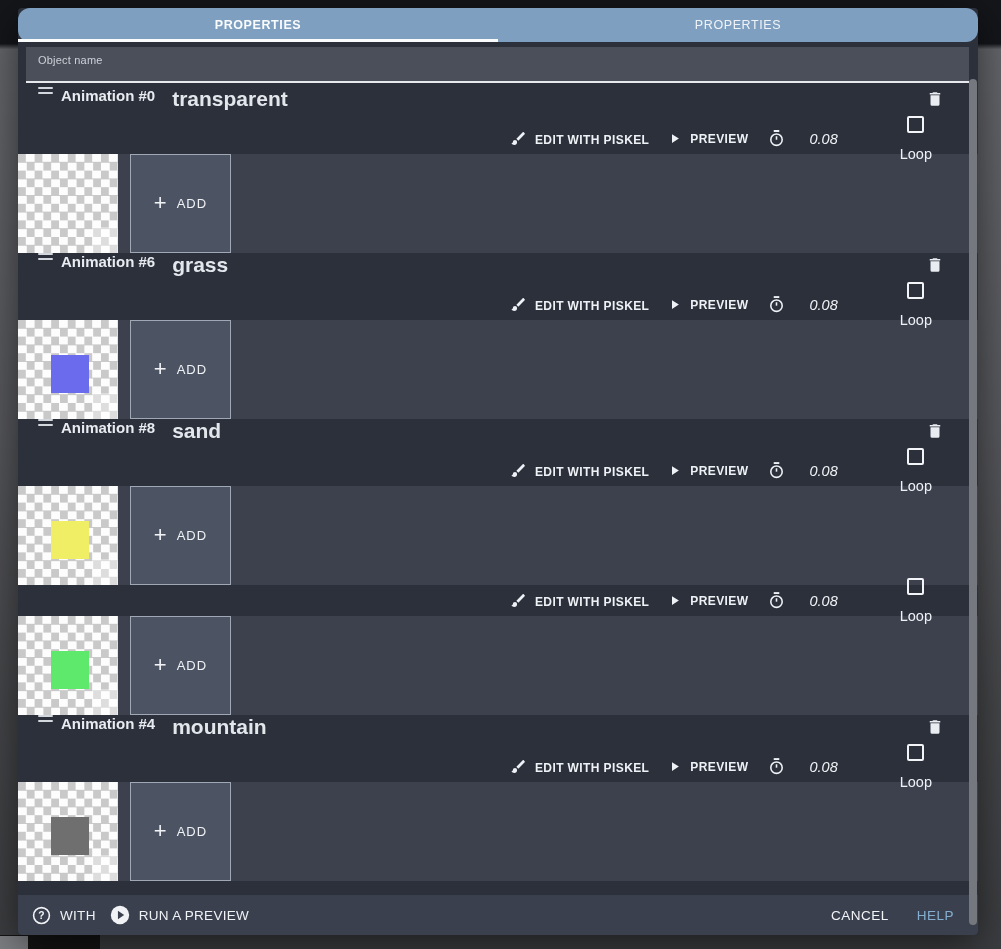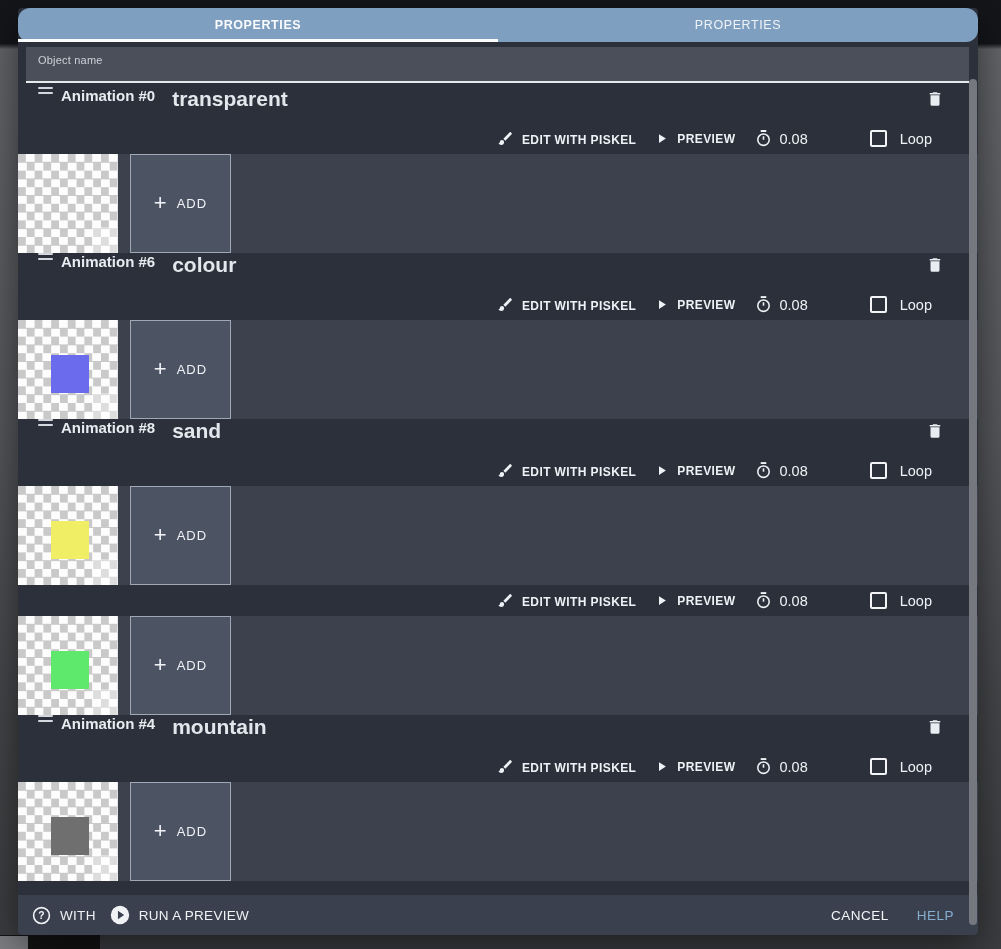--- a/index.html
+++ b/index.html
@@ -61,22 +61,22 @@
   }
   .anim-toolbar {
     height:31px; display:flex; align-items:center; justify-content:flex-end;
     padding-right:46px; gap:18px; color:#eef1f5;
   }
   .tb-btn {
     background:none; border:none; cursor:pointer; color:#eef1f5; font-family:inherit;
     display:inline-flex; align-items:flex-end; gap:8px;
     font-size:12px; font-weight:bold; letter-spacing:.4px;
   }
-  .tb-timer { display:inline-flex; align-items:center; gap:7px; font-size:14.5px; color:#f0f2f6; cursor:pointer; }
-  .tb-loop { display:inline-flex; align-items:center; gap:13px; margin-left:44px; font-size:14.5px; color:#eef1f5; cursor:pointer; }
+  .tb-timer { display:inline-flex; align-items:center; gap:24px; font-size:14.5px; color:#f0f2f6; cursor:pointer;font-style:italic; }
+  .tb-loop { display:inline-flex; align-items:center; gap:13px; margin-left:44px; font-size:14.5px; color:#eef1f5; cursor:pointer;flex-direction:column; }
   .cb { width:17px; height:17px; border:2px solid #f2f4f7; border-radius:2px; background:transparent; }
 
   .frames { height:99px; background:#3c414d; display:flex; }
   .thumb {
     width:100px; height:99px; flex:0 0 100px; position:relative; cursor:pointer;
     background:
       repeating-conic-gradient(#fdfdfd 0% 25%, #c9c9c9 0% 50%);
     background-size:16.6px 16.6px;
   }
   .swatch { position:absolute; left:33px; top:35px; width:38px; height:38px; }
@@ -198,21 +198,21 @@
     </div>
   </section>
 
   <section class="anim">
     <div class="anim-head">
       <span class="drag">
               <i></i>
               <i></i>
             </span>
       <span class="anim-title">Animation #6</span>
-      <span class="anim-name">colour</span>
+      <span class="anim-name">grass</span>
       <button class="trash">
         <span>
           <svg width="18" height="20" viewBox="0 0 24 24">
             <path fill="#e9ecf1" d="M19,4H15.5L14.5,3H9.5L8.5,4H5V6H19M6,19A2,2 0 0,0 8,21H16A2,2 0 0,0 18,19V7H6V19Z"></path>
           </svg>
         </span>
       </button>
     </div>
     <div class="anim-toolbar">
       <button class="tb-btn">

